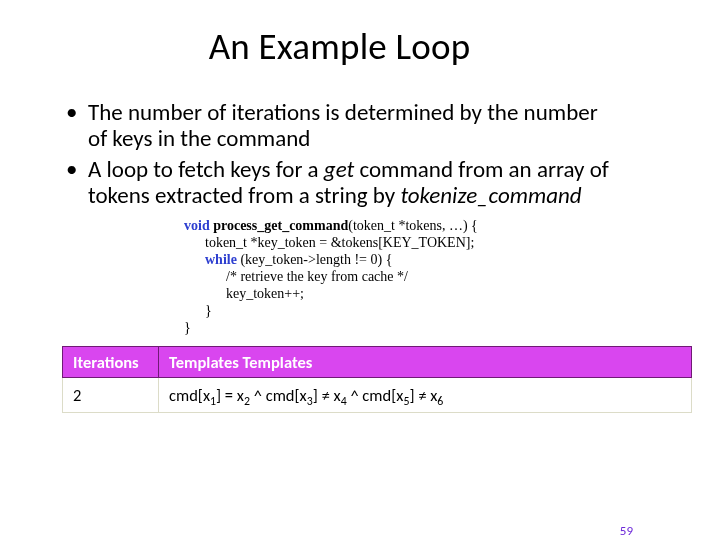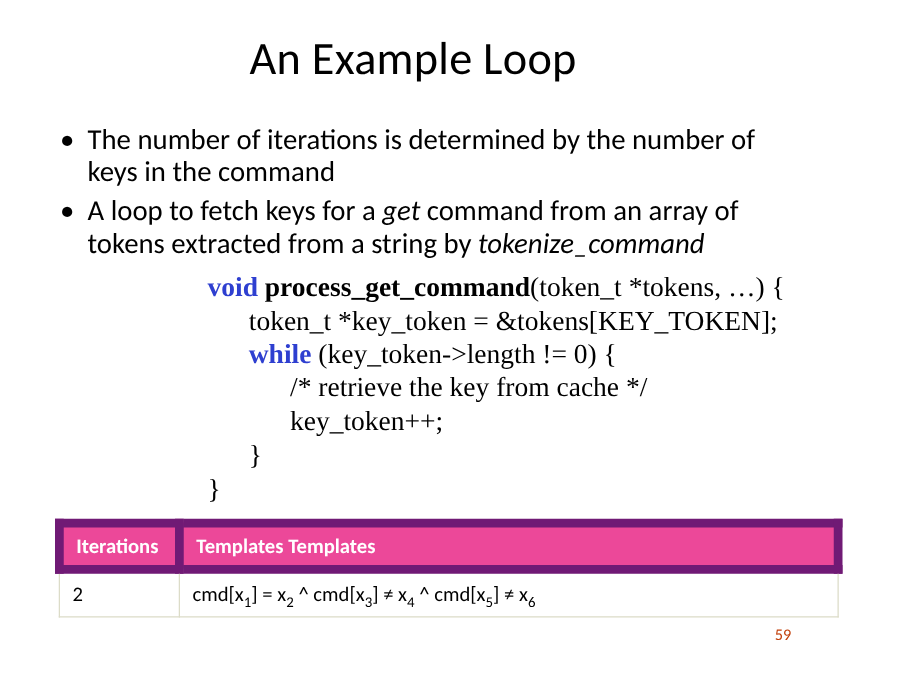--- a/index.html
+++ b/index.html
@@ -1,32 +1,32 @@
 <!DOCTYPE html>
 <html><head>
 <meta charset="utf-8">
 <style>
   * { margin: 0; padding: 0; box-sizing: border-box; }
   html, body { width: 720px; height: 540px; background: #fff; font-family: Calibri, "Segoe UI", Arial, sans-serif; color: #000; }
-  .slide { position: relative; width: 661px; height: 540px; padding: 18px 44px 0 44px; }
+  .slide { position: relative; width: 661px; height: 540px; padding: 18px 44px 0 62px; }
   .title { text-align: center; font-size: 37px; font-weight: 400; margin-top: 6px; margin-bottom: 30px; letter-spacing: 0.2px; }
   .bullets { list-style: none; margin-left: 2px; }
   .bullets li { position: relative; padding-left: 24px; font-size: 23px; line-height: 1.15; margin-bottom: 4px; }
   .bullets li::before { content: "•"; position: absolute; left: 2px; top: 0; font-size: 23px; }
   .italic { font-style: italic; }
-  .code { font-family: "Comic Sans MS", "Segoe Script", cursive; font-size: 22px; line-height: 1.22; margin: 8px 0 10px 122px; white-space: pre; }
+  .code { font-family: "Comic Sans MS", "Segoe Script", cursive; font-size: 14px; line-height: 1.22; margin: 8px 0 10px 122px; white-space: pre; }
   .kw-type { color: #2e3fd0; font-weight: bold; }
   .kw-while { color: #2e3fd0; font-weight: bold; }
   .fn { font-weight: bold; }
   table.constraints { width: 630px; border-collapse: collapse; margin-left: 0; font-size: 16.5px; }
-  table.constraints th { background: #ec4899; color: #fff; text-align: left; font-weight: 700; padding: 5px 10px; border: 7px solid #701a75; }
+  table.constraints th { background: #d946ef; color: #fff; text-align: left; font-weight: 700; padding: 5px 10px; border: 1px solid #701a75; }
   table.constraints td { padding: 7px 10px; border: 1px solid #dcdcc8; background: #fff; }
   table.constraints tr td:first-child { width: 96px; }
   .sub { font-size: 0.72em; vertical-align: sub; line-height: 0; }
-  .pagenum { position: absolute; right: 28px; bottom: 24px; font-size: 13px; color: #c2410c; }
+  .pagenum { position: absolute; right: 28px; bottom: 2px; font-size: 13px; color: #6d28d9; }
 </style>
 </head>
 <body>
 <div class="slide">
 
   <h1 class="title">An Example Loop</h1>
 
   <ul class="bullets">
     <li>
       <span>The number of iterations is determined by the number of keys in the command</span>

